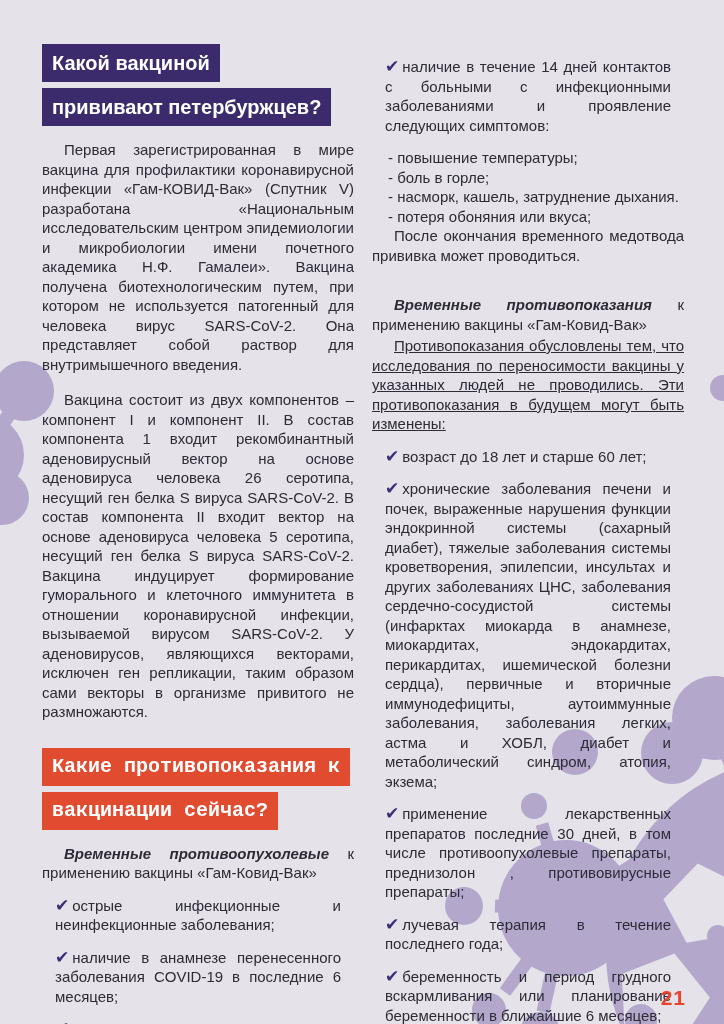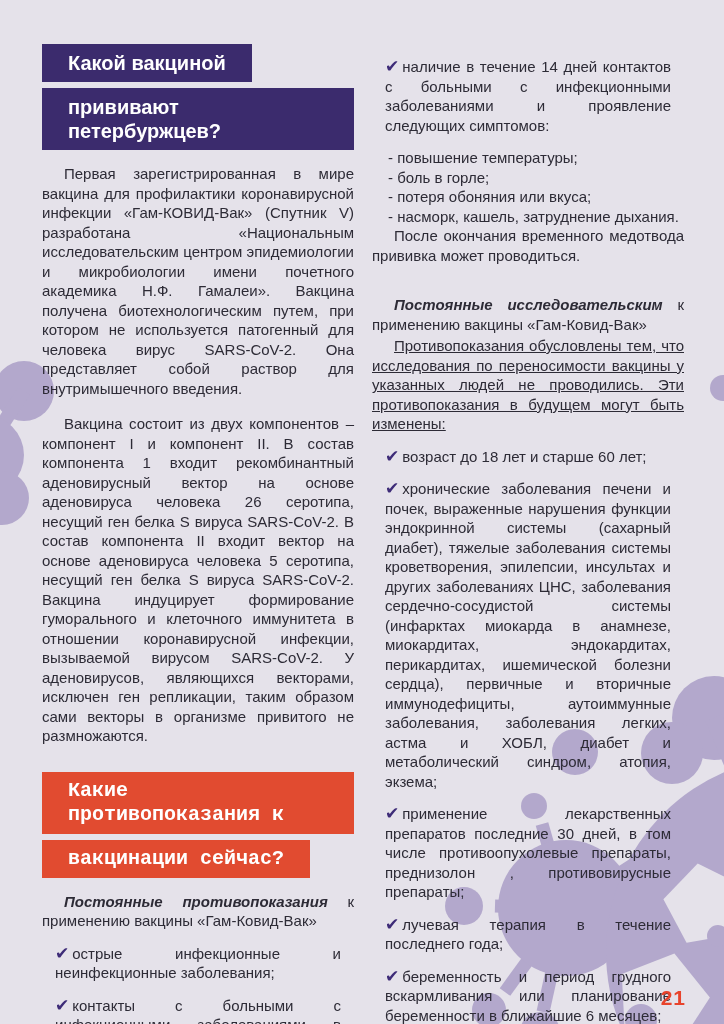--- a/index.html
+++ b/index.html
@@ -13,21 +13,21 @@
   .page{
     position:absolute;inset:0;z-index:1;
     display:flex;gap:18px;
     padding:44px 40px 0 42px;box-sizing:border-box;
   }
   .col{flex:0 0 312px;width:312px;font-size:15px;line-height:19.5px;}
   .hl{margin:0 0 14px;}
   .hl-row{line-height:0;margin-bottom:6px;}
   .hl-line{
     display:inline-block;color:#ffffff;font-weight:bold;
-    font-size:20px;line-height:24px;padding:7px 26px;
+    font-size:20px;line-height:24px;padding:7px 10px;
   }
   .purple .hl-line{background:#3b2b6d;}
   .orange .hl-line{background:#e14b30;}
   .para{margin:0 0 16px;text-align:justify;}
   .indent{text-indent:22px;}
   .mt-lg{margin-top:10px;font-family:Liberation Mono, monospace;}
   .mb-sm{margin:0 0 2px;text-decoration:underline;}
   .lead{margin:0 0 2px;text-align:justify;text-indent:22px;}
   .lead b i{font-weight:bold;font-style:italic;}
   .check{margin:13px;text-align:justify;}
@@ -102,41 +102,40 @@
 
     <div class="hl orange mt-lg">
       <div class="hl-row">
         <span class="hl-line">Какие противопоказания к</span>
       </div>
       <div class="hl-row">
         <span class="hl-line">вакцинации сейчас?</span>
       </div>
     </div>
 
-    <p class="lead"><b><i>Постоянные противопоказания</i></b><span> к применению вакцины «Гам-Ковид-Вак»</span></p>
+    <p class="lead"><b><i>Временные противоопухолевые</i></b><span> к применению вакцины «Гам-Ковид-Вак»</span></p>
 
     <div class="check"><span class="tick">✔</span><span>острые инфекционные и неинфекционные заболевания;</span></div>
-    <div class="check"><span class="tick">✔</span><span>контакты с больными с инфекционными заболеваниями в последние 14 дней;</span></div>
     <div class="check"><span class="tick">✔</span><span>наличие в анамнезе перенесенного заболевания COVID-19 в последние 6 месяцев;</span></div>
     <div class="check"><span class="tick">✔</span><span>прививка от гриппа или пневмококка менее месяца от даты предполагаемой вакцинации «Гам-Ковид-Вак»;</span></div>
 
   </div>
 
   <div class="col">
 
     <div class="check"><span class="tick">✔</span><span>наличие в течение 14 дней контактов с больными с инфекционными заболеваниями и проявление следующих симптомов:</span></div>
 
     <p class="dash">- повышение температуры;</p>
     <p class="dash">- боль в горле;</p>
+    <p class="dash">- насморк, кашель, затруднение дыхания.</p>
     <p class="dash">- потеря обоняния или вкуса;</p>
-    <p class="dash">- насморк, кашель, затруднение дыхания.</p>
 
     <p class="para indent" style="margin-bottom:30px">После окончания временного медотвода прививка может проводиться.</p>
 
-    <p class="lead"><b><i>Постоянные исследовательским</i></b><span> к применению вакцины «Гам-Ковид-Вак»</span></p>
+    <p class="lead"><b><i>Временные противопоказания</i></b><span> к применению вакцины «Гам-Ковид-Вак»</span></p>
 
     <p class="para indent mb-sm">Противопоказания обусловлены тем, что исследования по переносимости вакцины у указанных людей не проводились. Эти противопоказания в будущем могут быть изменены:</p>
 
     <div class="check"><span class="tick">✔</span><span>возраст до 18 лет и старше 60 лет;</span></div>
     <div class="check"><span class="tick">✔</span><span>хронические заболевания печени и почек, выраженные нарушения функции эндокринной системы (сахарный диабет), тяжелые заболевания системы кроветворения, эпилепсии, инсультах и других заболеваниях ЦНС, заболевания сердечно-сосудистой системы (инфарктах миокарда в анамнезе, миокардитах, эндокардитах, перикардитах, ишемической болезни сердца), первичные и вторичные иммунодефициты, аутоиммунные заболевания, заболевания легких, астма и ХОБЛ, диабет и метаболический синдром, атопия, экзема;</span></div>
     <div class="check"><span class="tick">✔</span><span>применение лекарственных препаратов последние 30 дней, в том числе противоопухолевые препараты, преднизолон , противовирусные препараты;</span></div>
     <div class="check"><span class="tick">✔</span><span>лучевая терапия в течение последнего года;</span></div>
     <div class="check"><span class="tick">✔</span><span>беременность и период грудного вскармливания или планирование беременности в ближайшие 6 месяцев;</span></div>
 
   </div>

